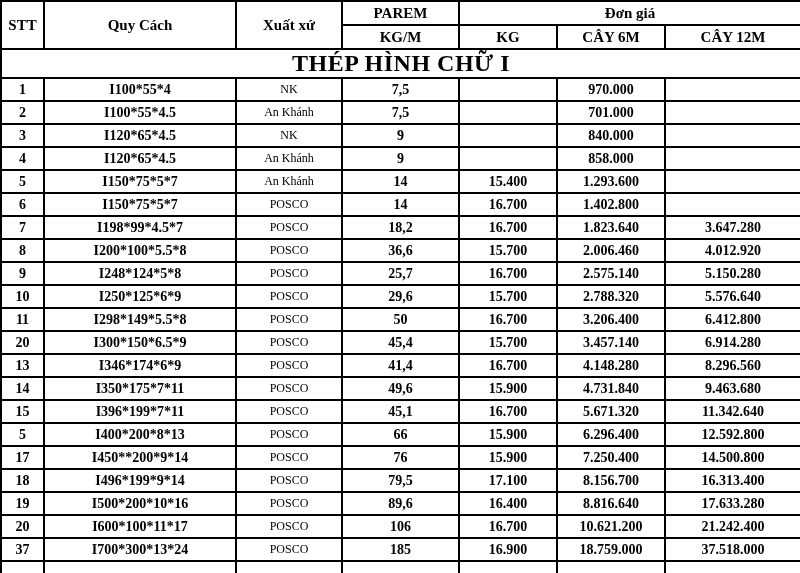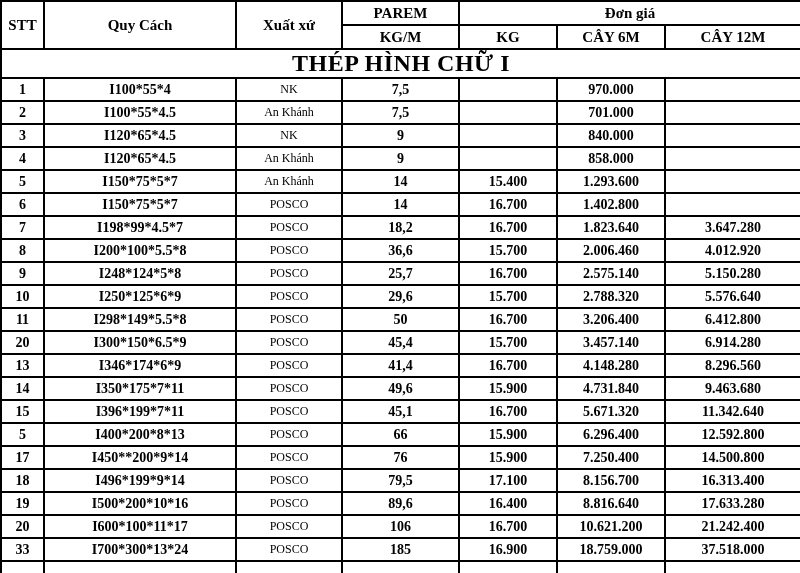--- a/index.html
+++ b/index.html
@@ -267,21 +267,21 @@
         <tr>
           <td>20</td>
           <td>I600*100*11*17</td>
           <td class="origin">POSCO</td>
           <td>106</td>
           <td>16.700</td>
           <td>10.621.200</td>
           <td>21.242.400</td>
         </tr>
         <tr>
-          <td>33</td>
+          <td>37</td>
           <td>I700*300*13*24</td>
           <td class="origin">POSCO</td>
           <td>185</td>
           <td>16.900</td>
           <td>18.759.000</td>
           <td>37.518.000</td>
         </tr>
         <tr class="partial-row">
           <td></td>
           <td></td>

